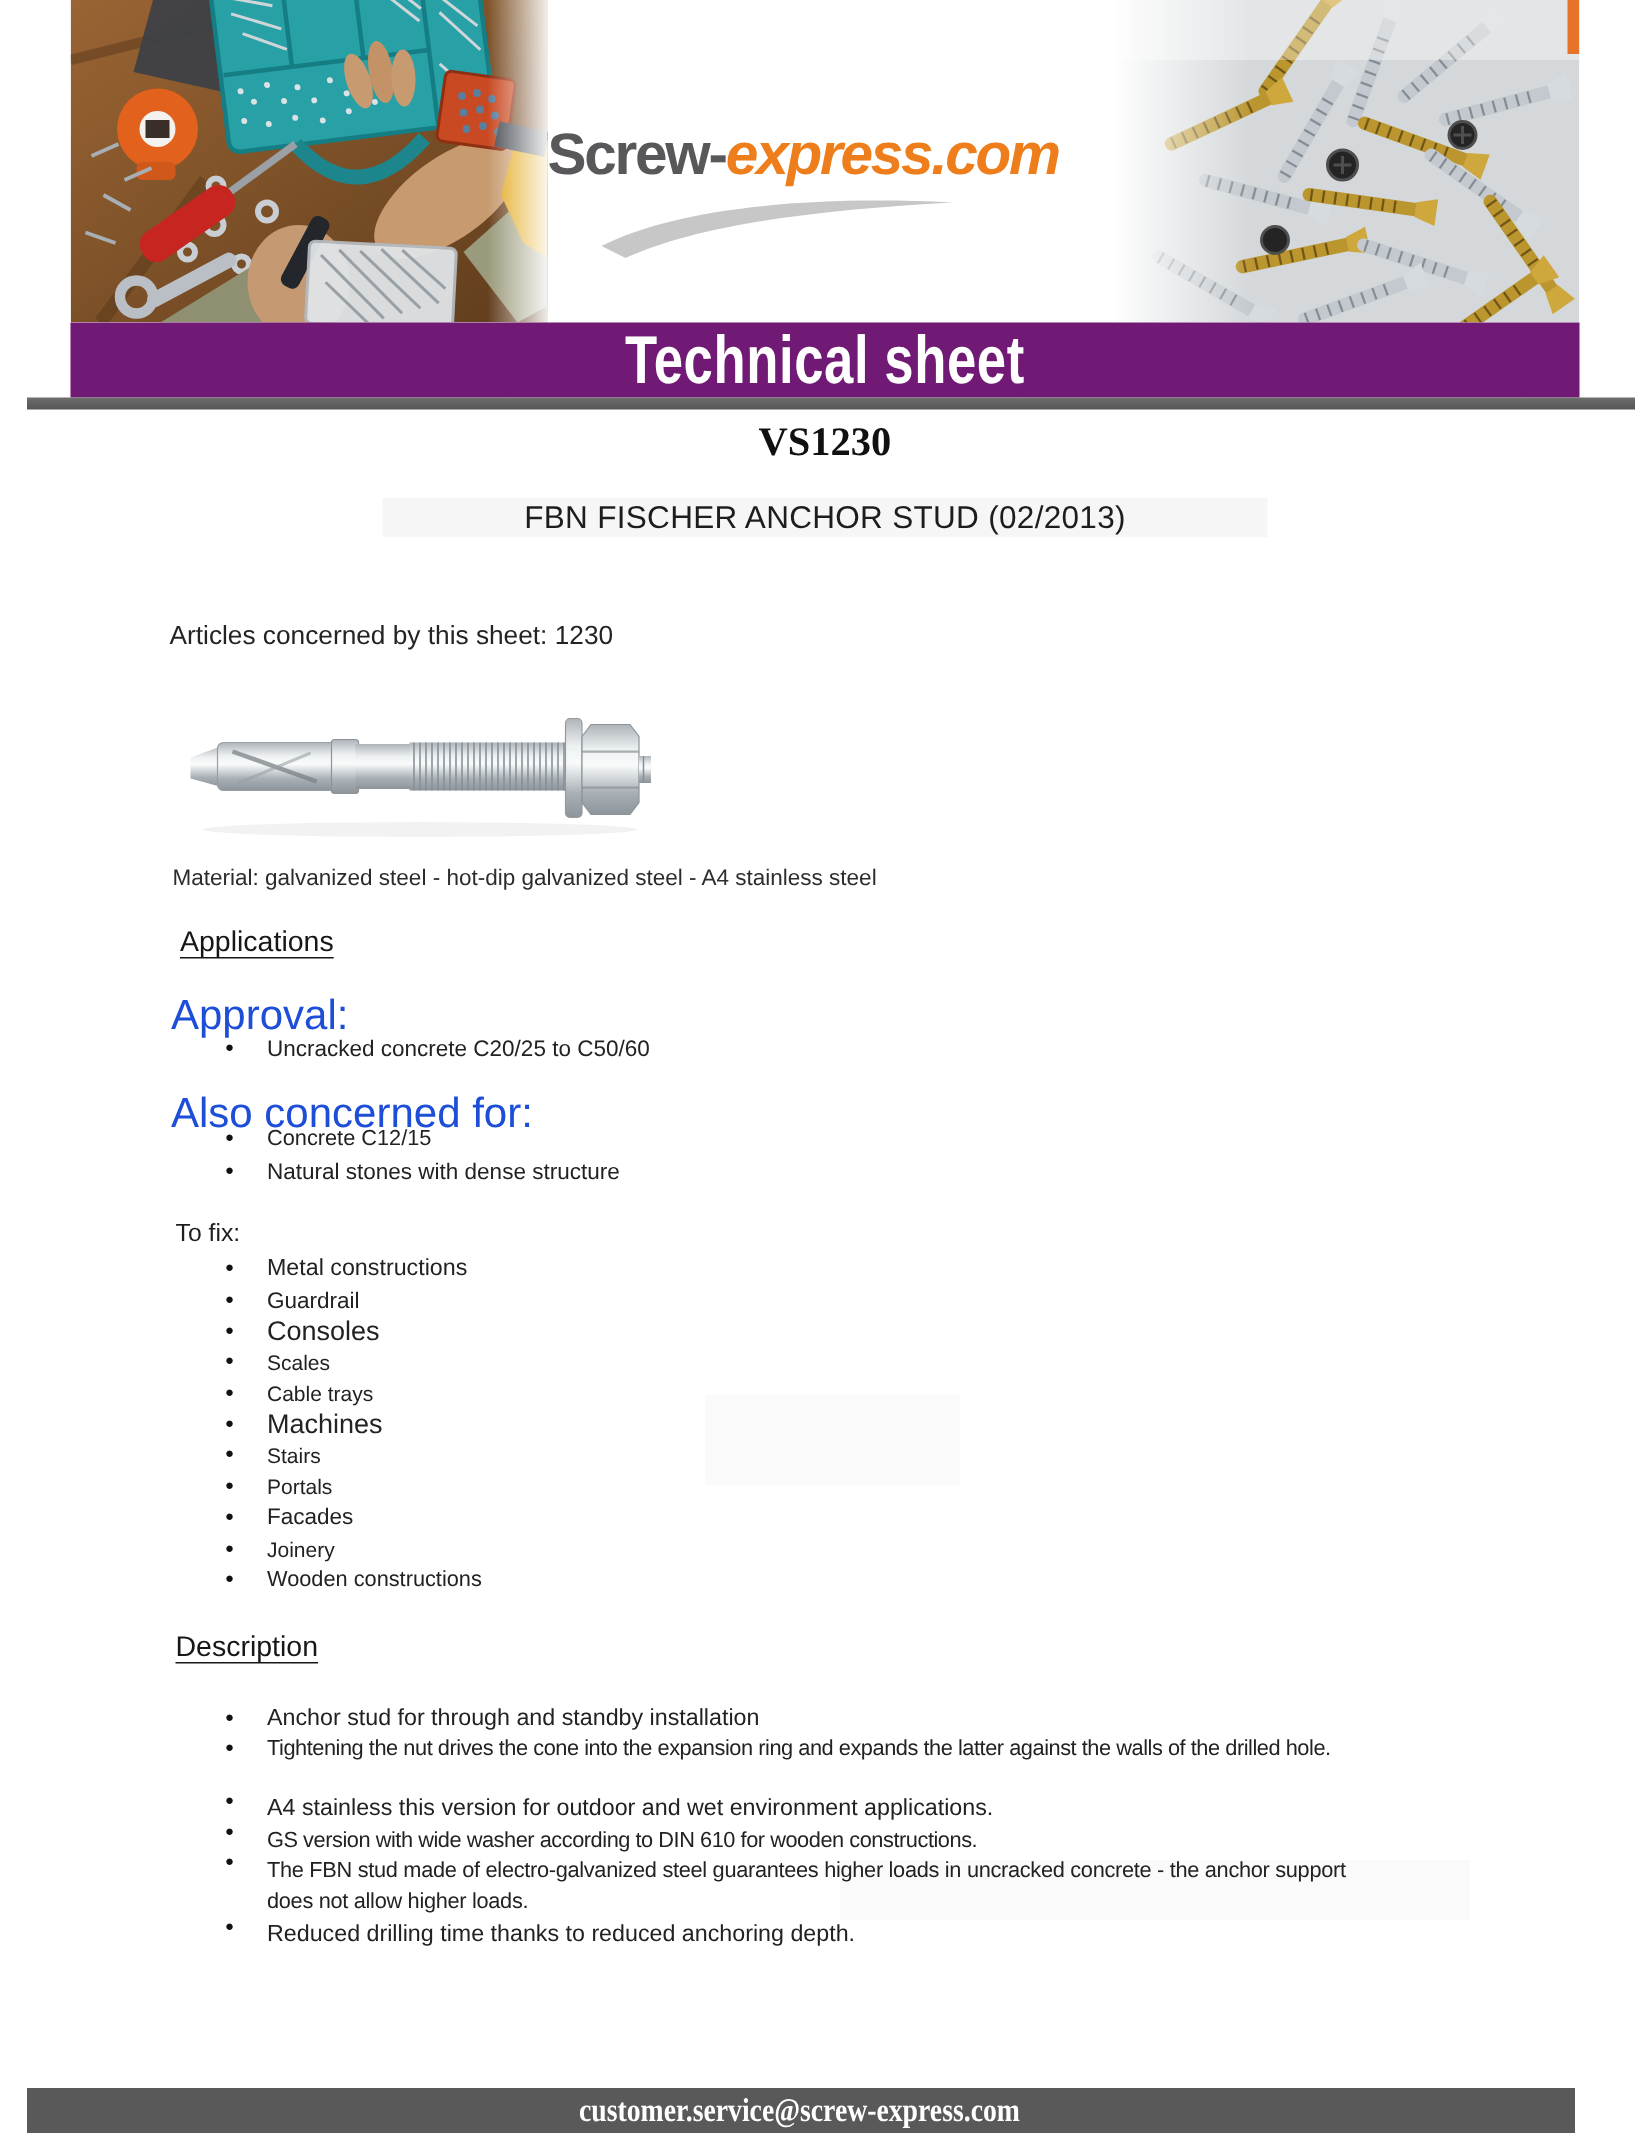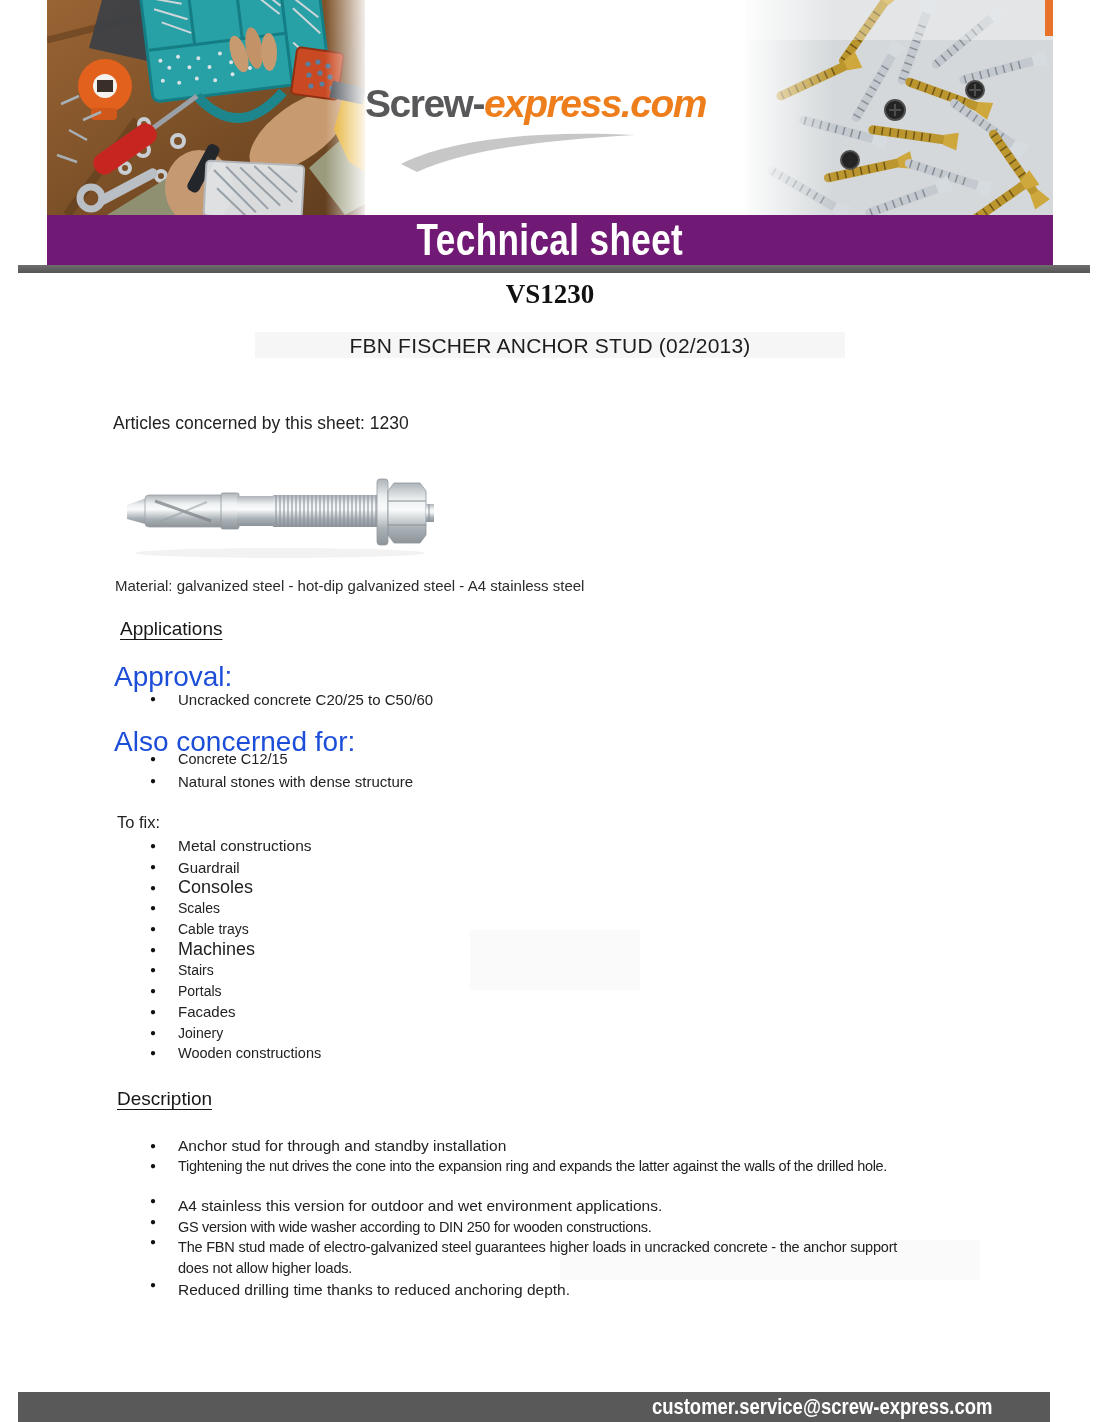--- a/index.html
+++ b/index.html
@@ -68,21 +68,21 @@
   .bl-desc2 { top:1196px; width:800px; }
   .bl-desc2 li { min-height:20.5px; align-items:flex-start; line-height:20.5px; }
   .bl-desc2 li:nth-child(1) { font-size:15.5px; }
   .bl-desc2 li:nth-child(2) { font-size:14.5px; letter-spacing:-0.3px; }
   .bl-desc2 li:nth-child(3) { font-size:14.5px; letter-spacing:-0.2px; }
   .bl-desc2 li:nth-child(3) .itext { max-width:740px; }
   .bl-desc2 li:nth-child(4) { font-size:15.5px; margin-top:2px; }
 
   
   .footer-bar { position:absolute; left:18px; top:1392px; width:1032px; height:30px;
-                background:#595959; text-align:right; }
+                background:#595959; text-align:center;font-family:Liberation Serif, serif; }
   .footer-text { display:inline-block; margin-right:58px; transform:scaleX(0.84);
                  transform-origin:right center; color:#ffffff; font-weight:bold;
                  font-size:22px; line-height:30px; white-space:nowrap; }
 
   
   .ghost { position:absolute; background:rgba(160,160,160,0.09); pointer-events:none; }
 </style>
 </head>
 <body>
 
@@ -439,21 +439,21 @@
       </li>
   </ul>
   <div class="ghost" style="left:560px; top:1240px; width:420px; height:40px; background:rgba(160,160,160,0.05);"></div>
   <ul class="blist bl-desc2">
     <li class="bitem">
         <span class="bullet">●</span>
         <span class="itext">A4 stainless this version for outdoor and wet environment applications.</span>
       </li>
     <li class="bitem">
         <span class="bullet">●</span>
-        <span class="itext">GS version with wide washer according to DIN 250 for wooden constructions.</span>
+        <span class="itext">GS version with wide washer according to DIN 610 for wooden constructions.</span>
       </li>
     <li class="bitem">
         <span class="bullet">●</span>
         <span class="itext">The FBN stud made of electro-galvanized steel guarantees higher loads in uncracked concrete - the anchor support does not allow higher loads.</span>
       </li>
     <li class="bitem">
         <span class="bullet">●</span>
         <span class="itext">Reduced drilling time thanks to reduced anchoring depth.</span>
       </li>
   </ul>

